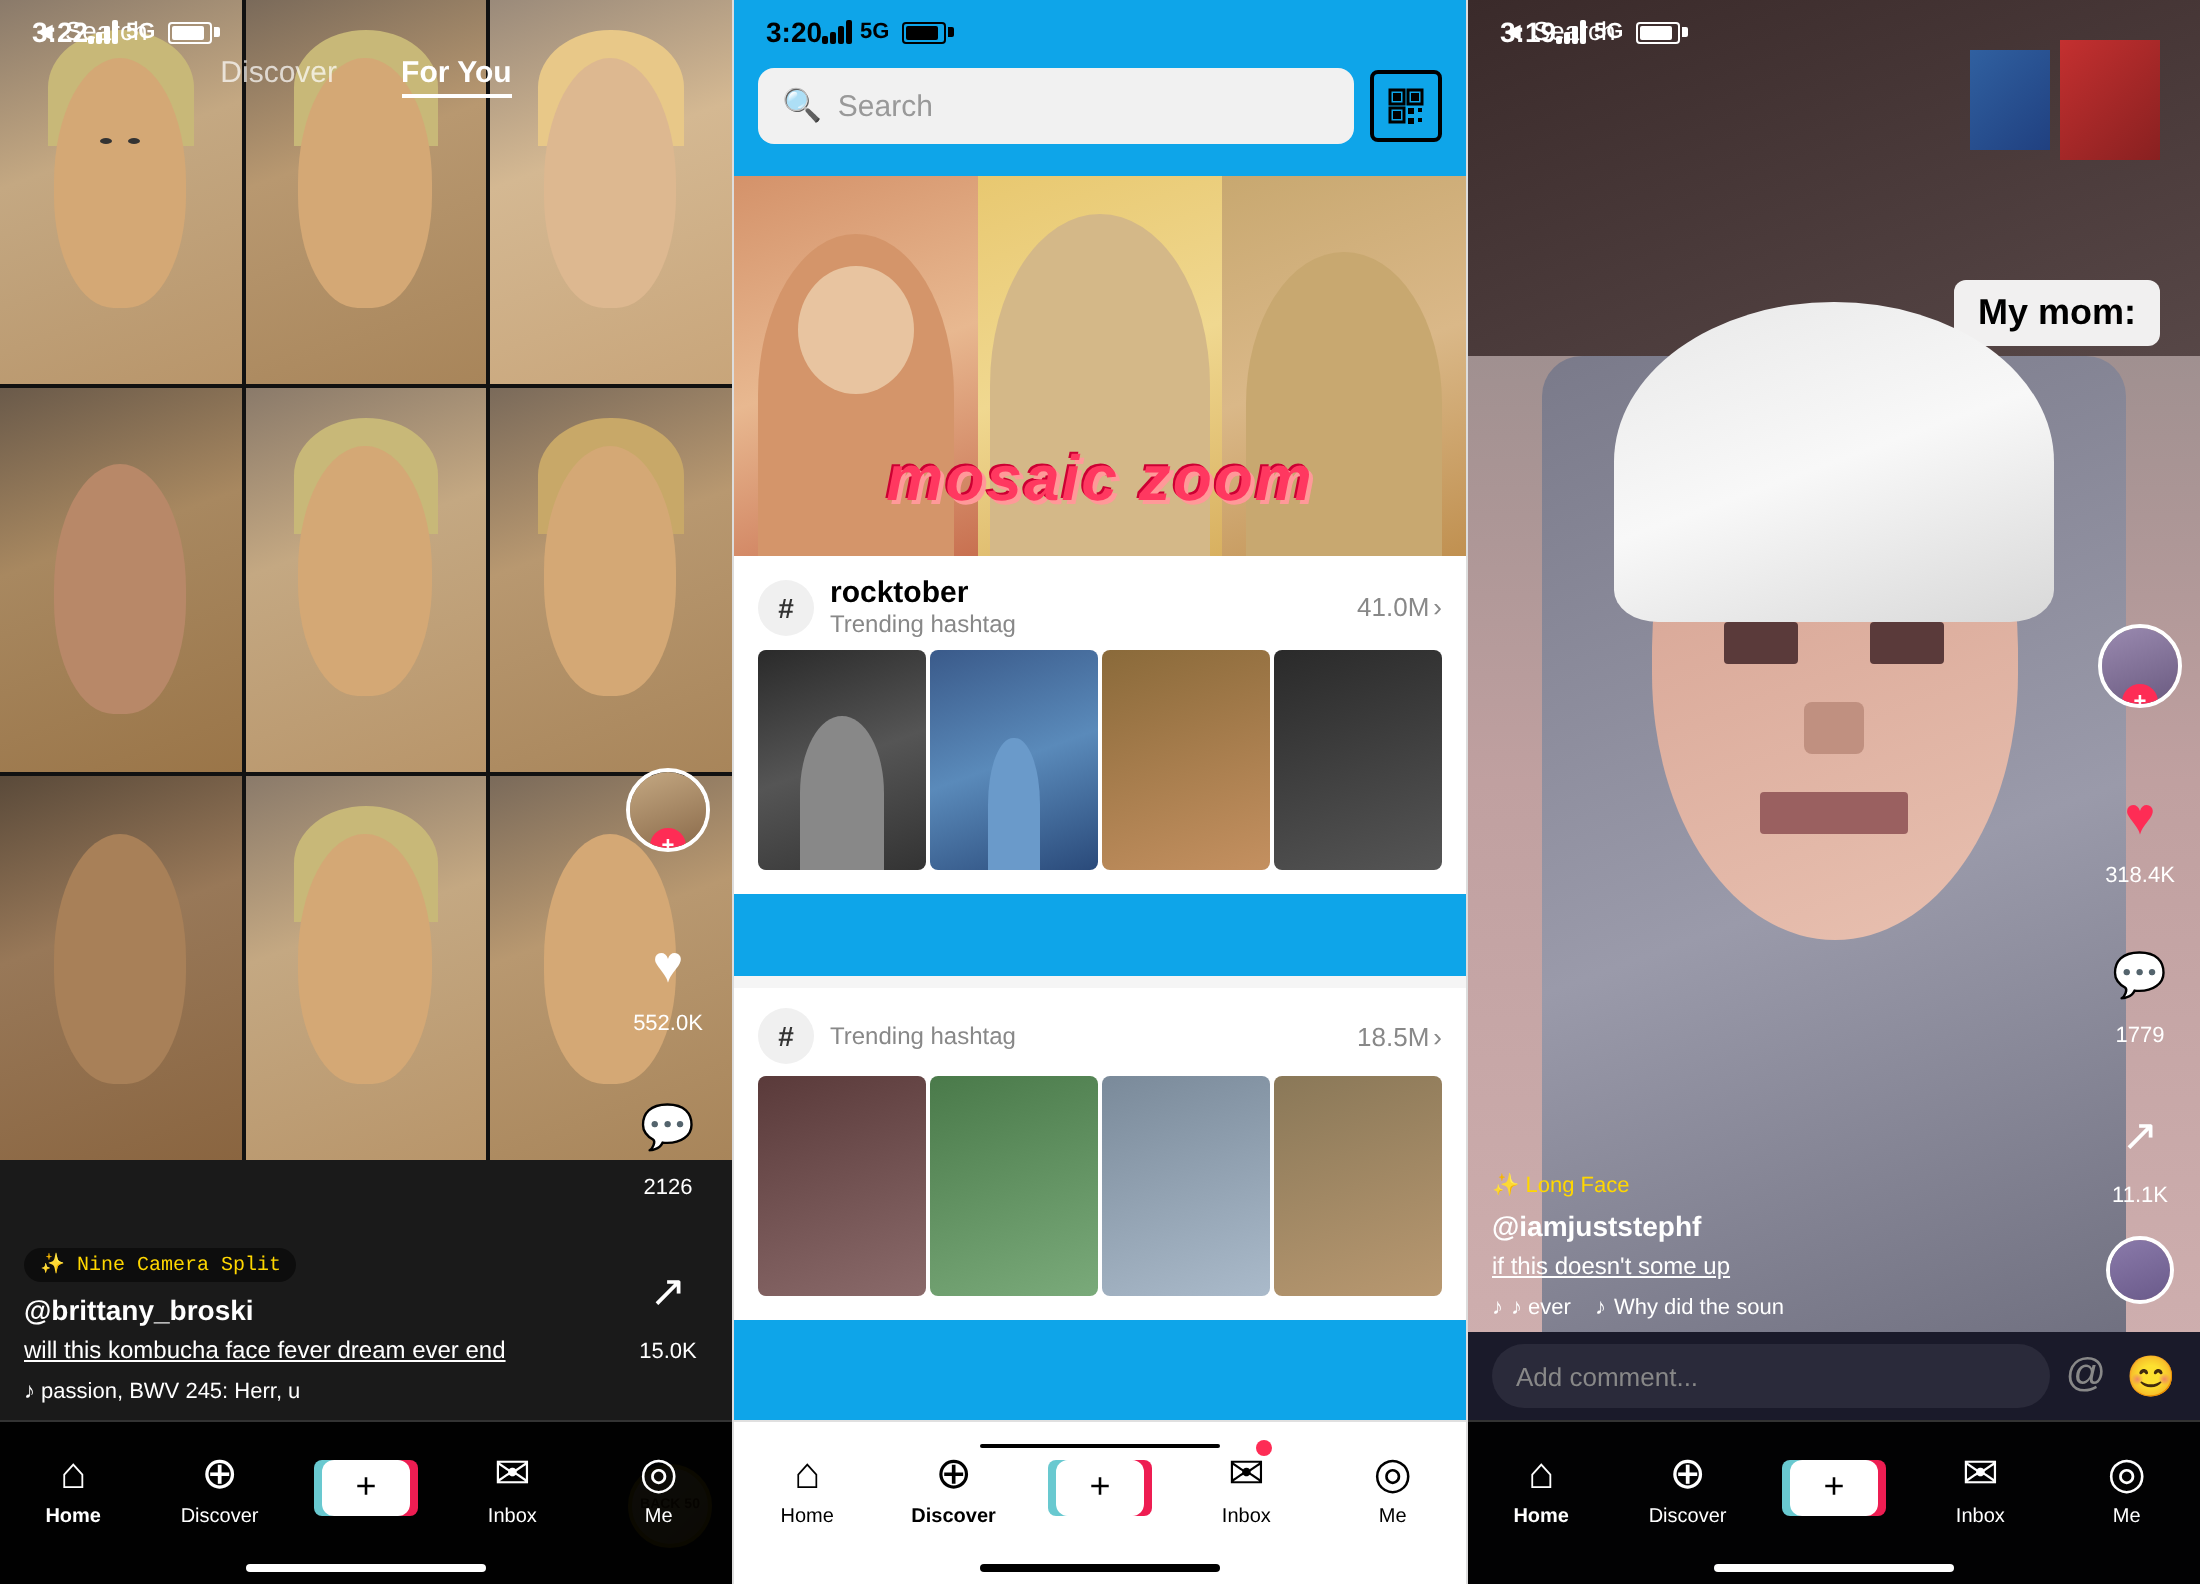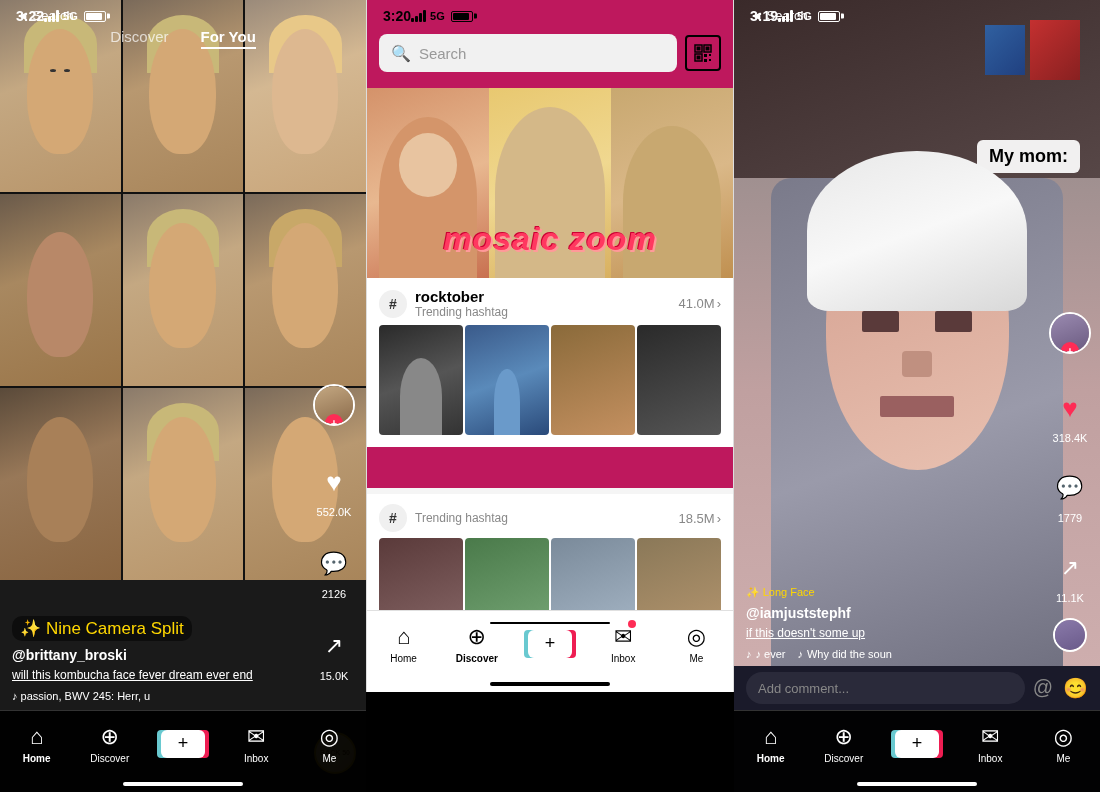--- a/index.html
+++ b/index.html
@@ -20,22 +20,22 @@
     }
 
     .phone-panel-1 {
       width: 366px;
       height: 792px;
       background: #1a1a1a;
     }
 
     .phone-panel-2 {
       width: 368px;
-      height: 692px;
-      background: #be185d;
+      height: 792px;
+      background: #0ea5e9;
       border-left: 1px solid #ddd;
       border-right: 1px solid #ddd;
     }
 
     .phone-panel-3 {
       width: 366px;
       height: 792px;
       background: #2a2a3a;
     }
 
@@ -354,25 +354,26 @@
     .bottom-info {
       position: absolute;
       bottom: 90px;
       left: 12px;
       right: 60px;
       z-index: 20;
     }
     .effect-label {
       background: rgba(0,0,0,0.5);
       color: #ffd700;
-      font-size: 17px;
+      font-size: 10px;
       padding: 2px 8px;
       border-radius: 10px;
       display: inline-block;
       margin-bottom: 6px;
+      font-family: Liberation Mono, monospace;
     }
     .username {
       color: #fff;
       font-size: 14px;
       font-weight: 700;
       margin-bottom: 4px;
     }
     .caption {
       color: #fff;
       font-size: 12px;

